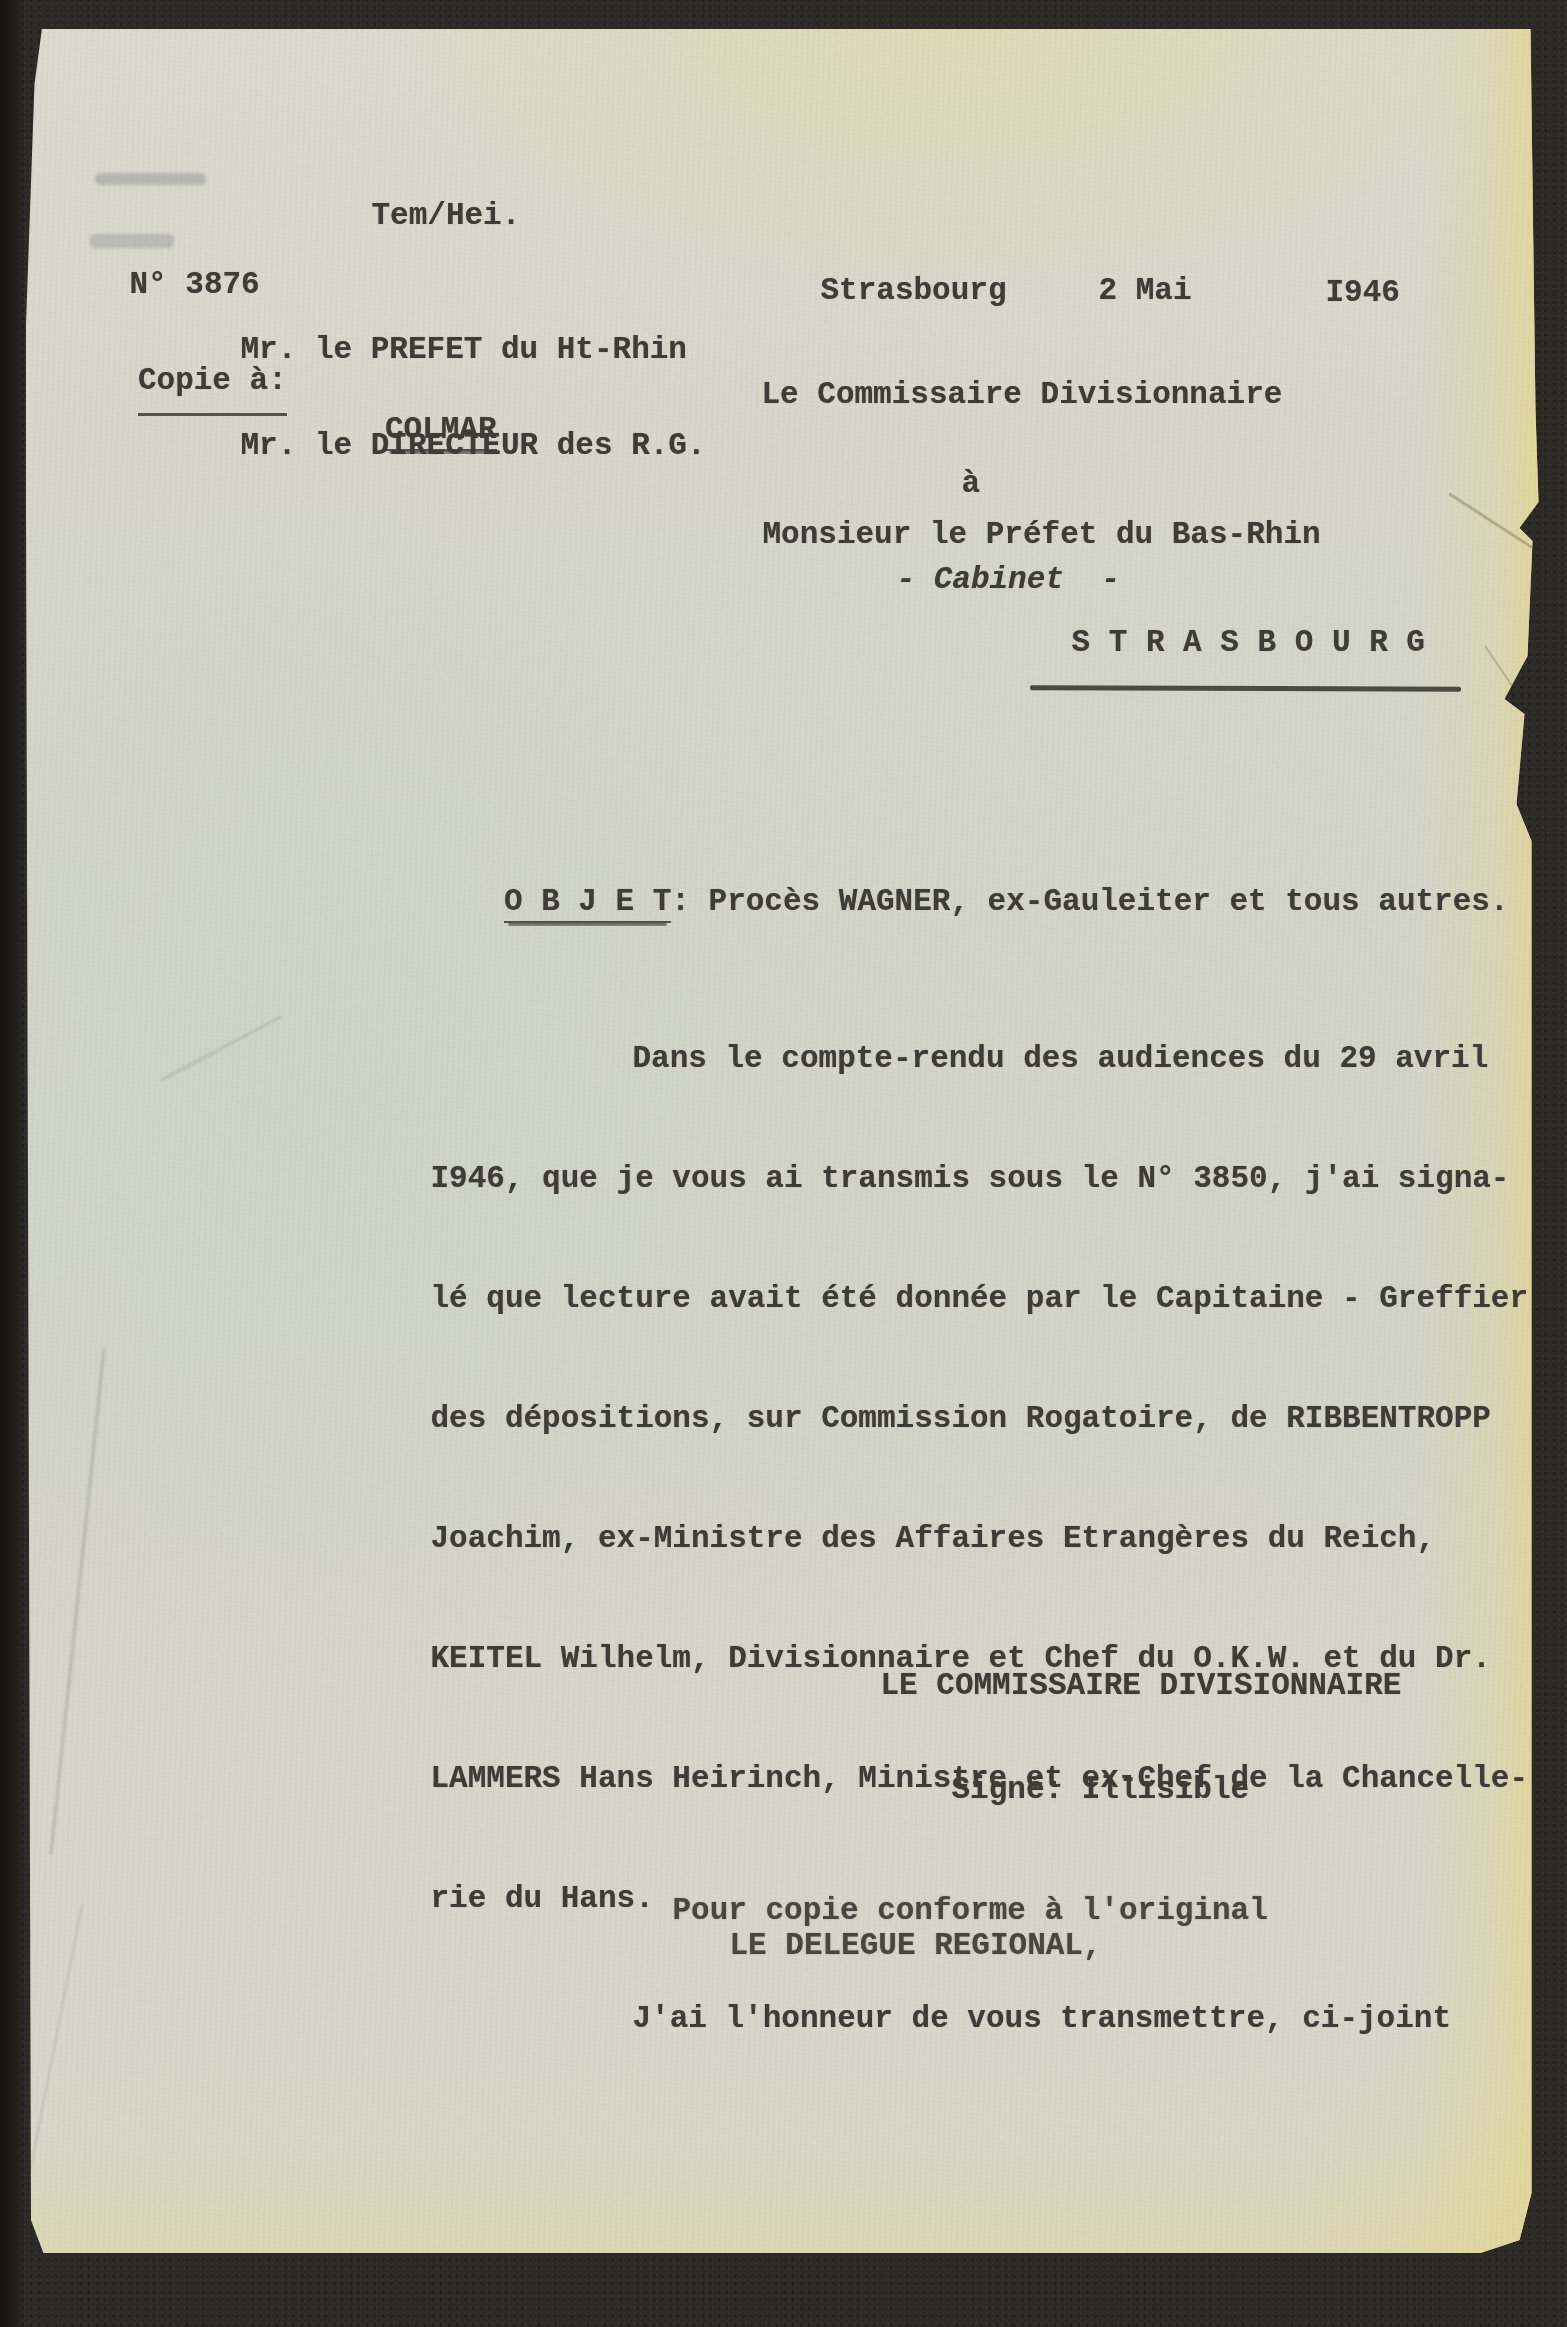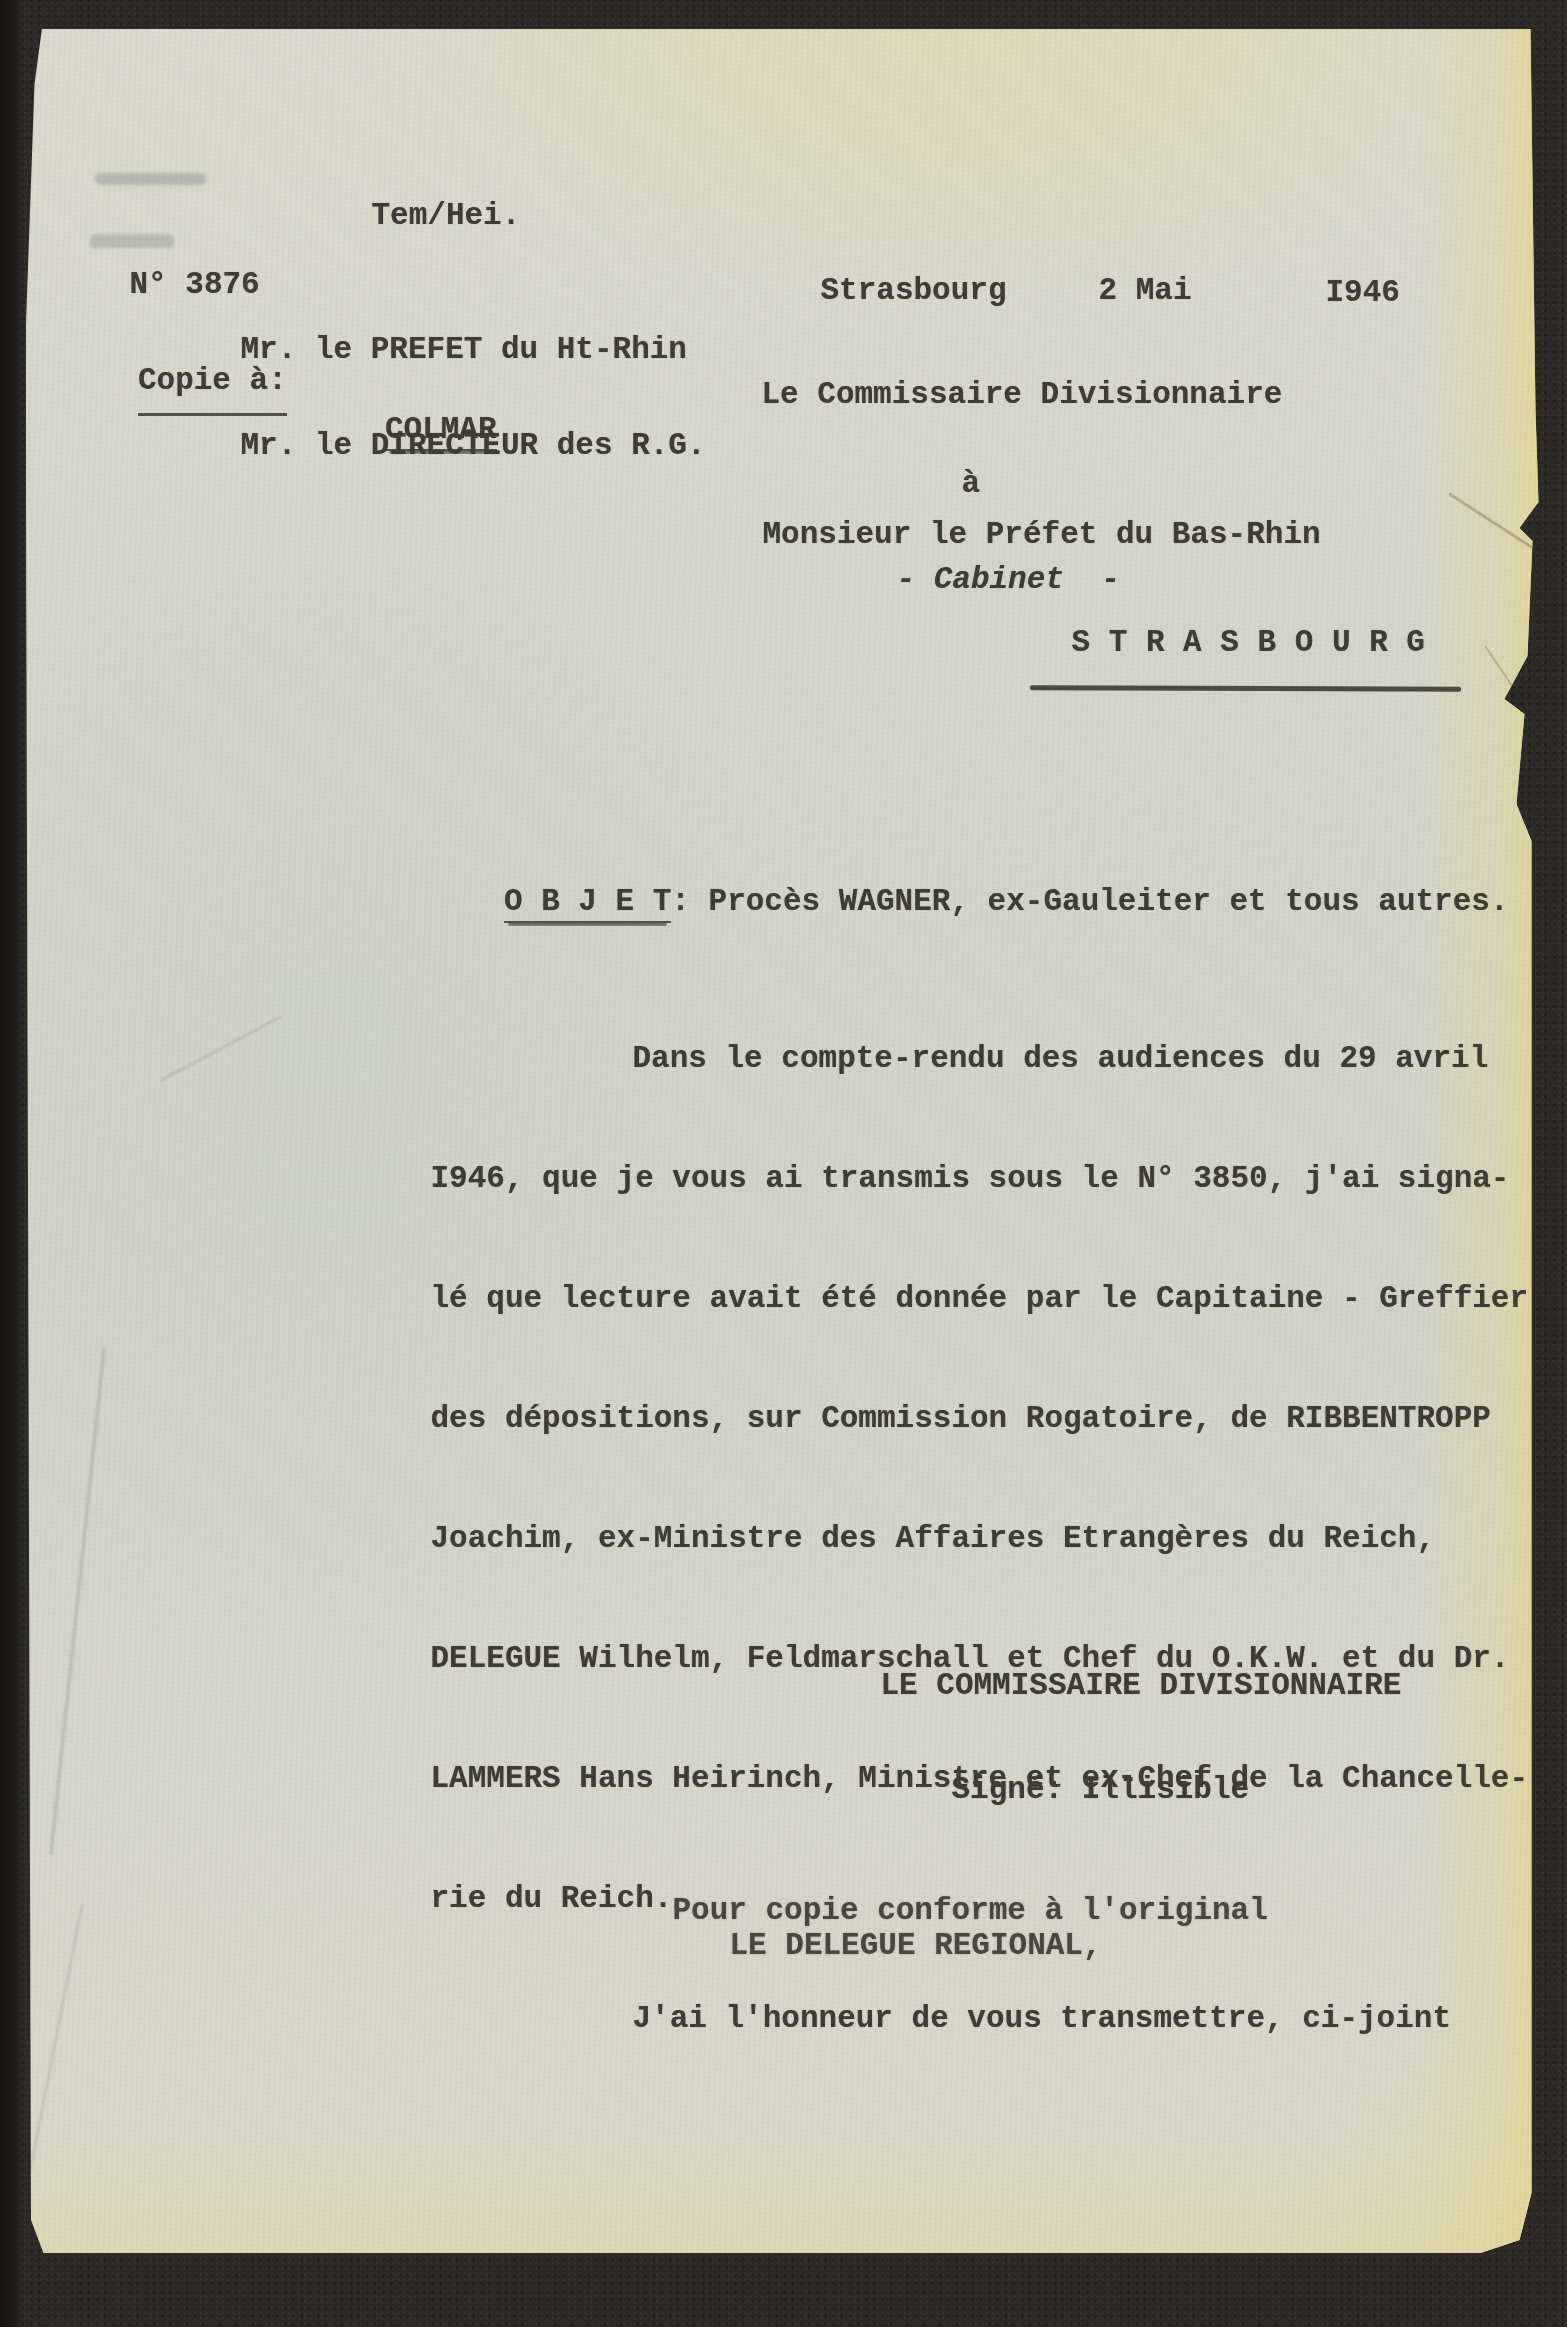--- a/index.html
+++ b/index.html
@@ -92,23 +92,23 @@
   <div class="t" style="left:404px;top:826px;">
     <span class="dbl">O B J E T</span><span>: Procès WAGNER, ex-Gauleiter et tous autres.</span>
   </div>
 
   <div class="t body-block" style="left:405px;top:939px;width:1127px;">
     <div class="indent">Dans le compte-rendu des audiences du 29 avril</div>
     <div>I946, que je vous ai transmis sous le N° 3850, j'ai signa-</div>
     <div>lé que lecture avait été donnée par le Capitaine - Greffier</div>
     <div>des dépositions, sur Commission Rogatoire, de RIBBENTROPP</div>
     <div>Joachim, ex-Ministre des Affaires Etrangères du Reich,</div>
-    <div>DELEGUE Wilhelm, Feldmarschall et Chef du O.K.W. et du Dr.</div>
+    <div>KEITEL Wilhelm, Divisionnaire et Chef du O.K.W. et du Dr.</div>
     <div>LAMMERS Hans Heirinch, Ministre et ex-Chef de la Chancelle-</div>
-    <div>rie du Reich.</div>
+    <div>rie du Hans.</div>
     <div class="indent">J'ai l'honneur de vous transmettre, ci-joint</div>
   </div>
 
   <div class="t" style="left:855px;top:1641px;">LE COMMISSAIRE DIVISIONNAIRE</div>
   <div class="t" style="left:926px;top:1745px;">Signé: Illisible</div>
 
   <div class="t faded" style="left:647px;top:1866px;">Pour copie conforme à l'original</div>
   <div class="t faded" style="left:704px;top:1901px;">LE DELEGUE REGIONAL,</div>
 
   <div class="crease" style="left:50px;top:1318px;width:2.7px;height:509px;background:rgba(104,108,98,0.25);transform:rotate(6deg);"></div>

